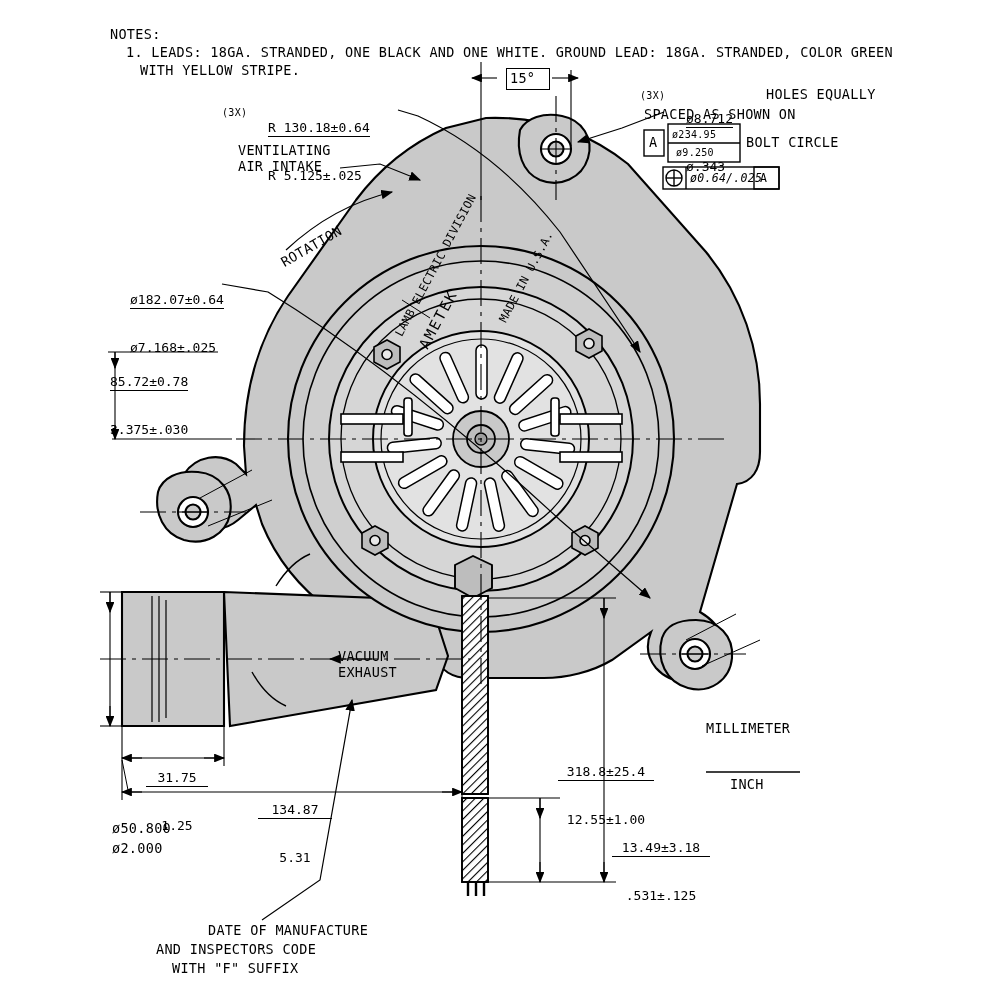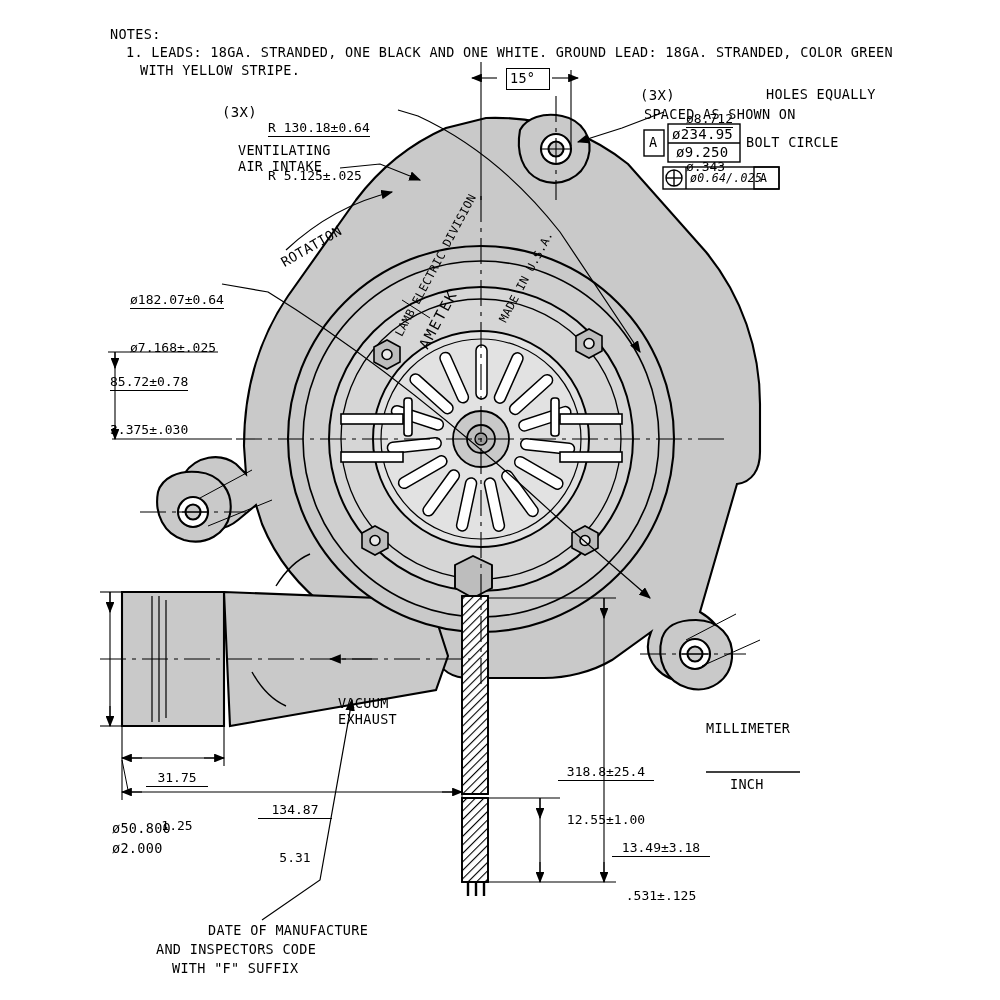--- a/index.html
+++ b/index.html
@@ -1,20 +1,20 @@
 <!DOCTYPE html>
 <html><head>
 <meta charset="utf-8">
 <style>
   html, body { margin:0; padding:0; background:#ffffff; }
   body { width:1000px; height:1000px; font-family:"DejaVu Sans Mono", monospace; color:#000; }
   #stage { position:relative; width:1000px; height:1000px; overflow:hidden; }
   .lbl { position:absolute; white-space:pre; font-family:"DejaVu Sans Mono", monospace; letter-spacing:0.3px; }
   .t11 { font-size:11.5px; line-height:14px; }
-  .t12 { font-size:14px; line-height:15px; }
+  .t12 { font-size:10px; line-height:15px; }
   .t13 { font-size:13.5px; line-height:16px; }
   .t14 { font-size:14.5px; line-height:17px; }
   .frac { position:absolute; white-space:pre; font-family:"DejaVu Sans Mono", monospace; font-size:13px; line-height:15px; }
   .frac .top { display:block; border-bottom:1.3px solid #000; padding-bottom:1px; }
   .frac .bot { display:block; padding-top:1px; }
   .frac.ctr { text-align:center; }
   .rot { transform-origin:left top; }
   .box { position:absolute; border:1.3px solid #000; }
   svg { position:absolute; left:0; top:0; }
 </style>
@@ -337,21 +337,21 @@
   <div class="frac" style="left:130px; top:262px;">
     <span class="top">ø182.07±0.64</span>
     <span class="bot">ø7.168±.025</span>
   </div>
 
   <div class="frac" style="left:110px; top:344px;">
     <span class="top">85.72±0.78</span>
     <span class="bot">3.375±.030</span>
   </div>
 
-  <div class="lbl t13" style="left:338px; top:648px;margin-top:47px;">VACUUM
+  <div class="lbl t13" style="left:338px; top:648px;">VACUUM
 EXHAUST</div>
 
   <div class="frac ctr" style="left:146px; top:740px; width:62px;">
     <span class="top">31.75</span>
     <span class="bot">1.25</span>
   </div>
 
   <div class="frac ctr" style="left:258px; top:772px; width:74px;">
     <span class="top">134.87</span>
     <span class="bot">5.31</span>

